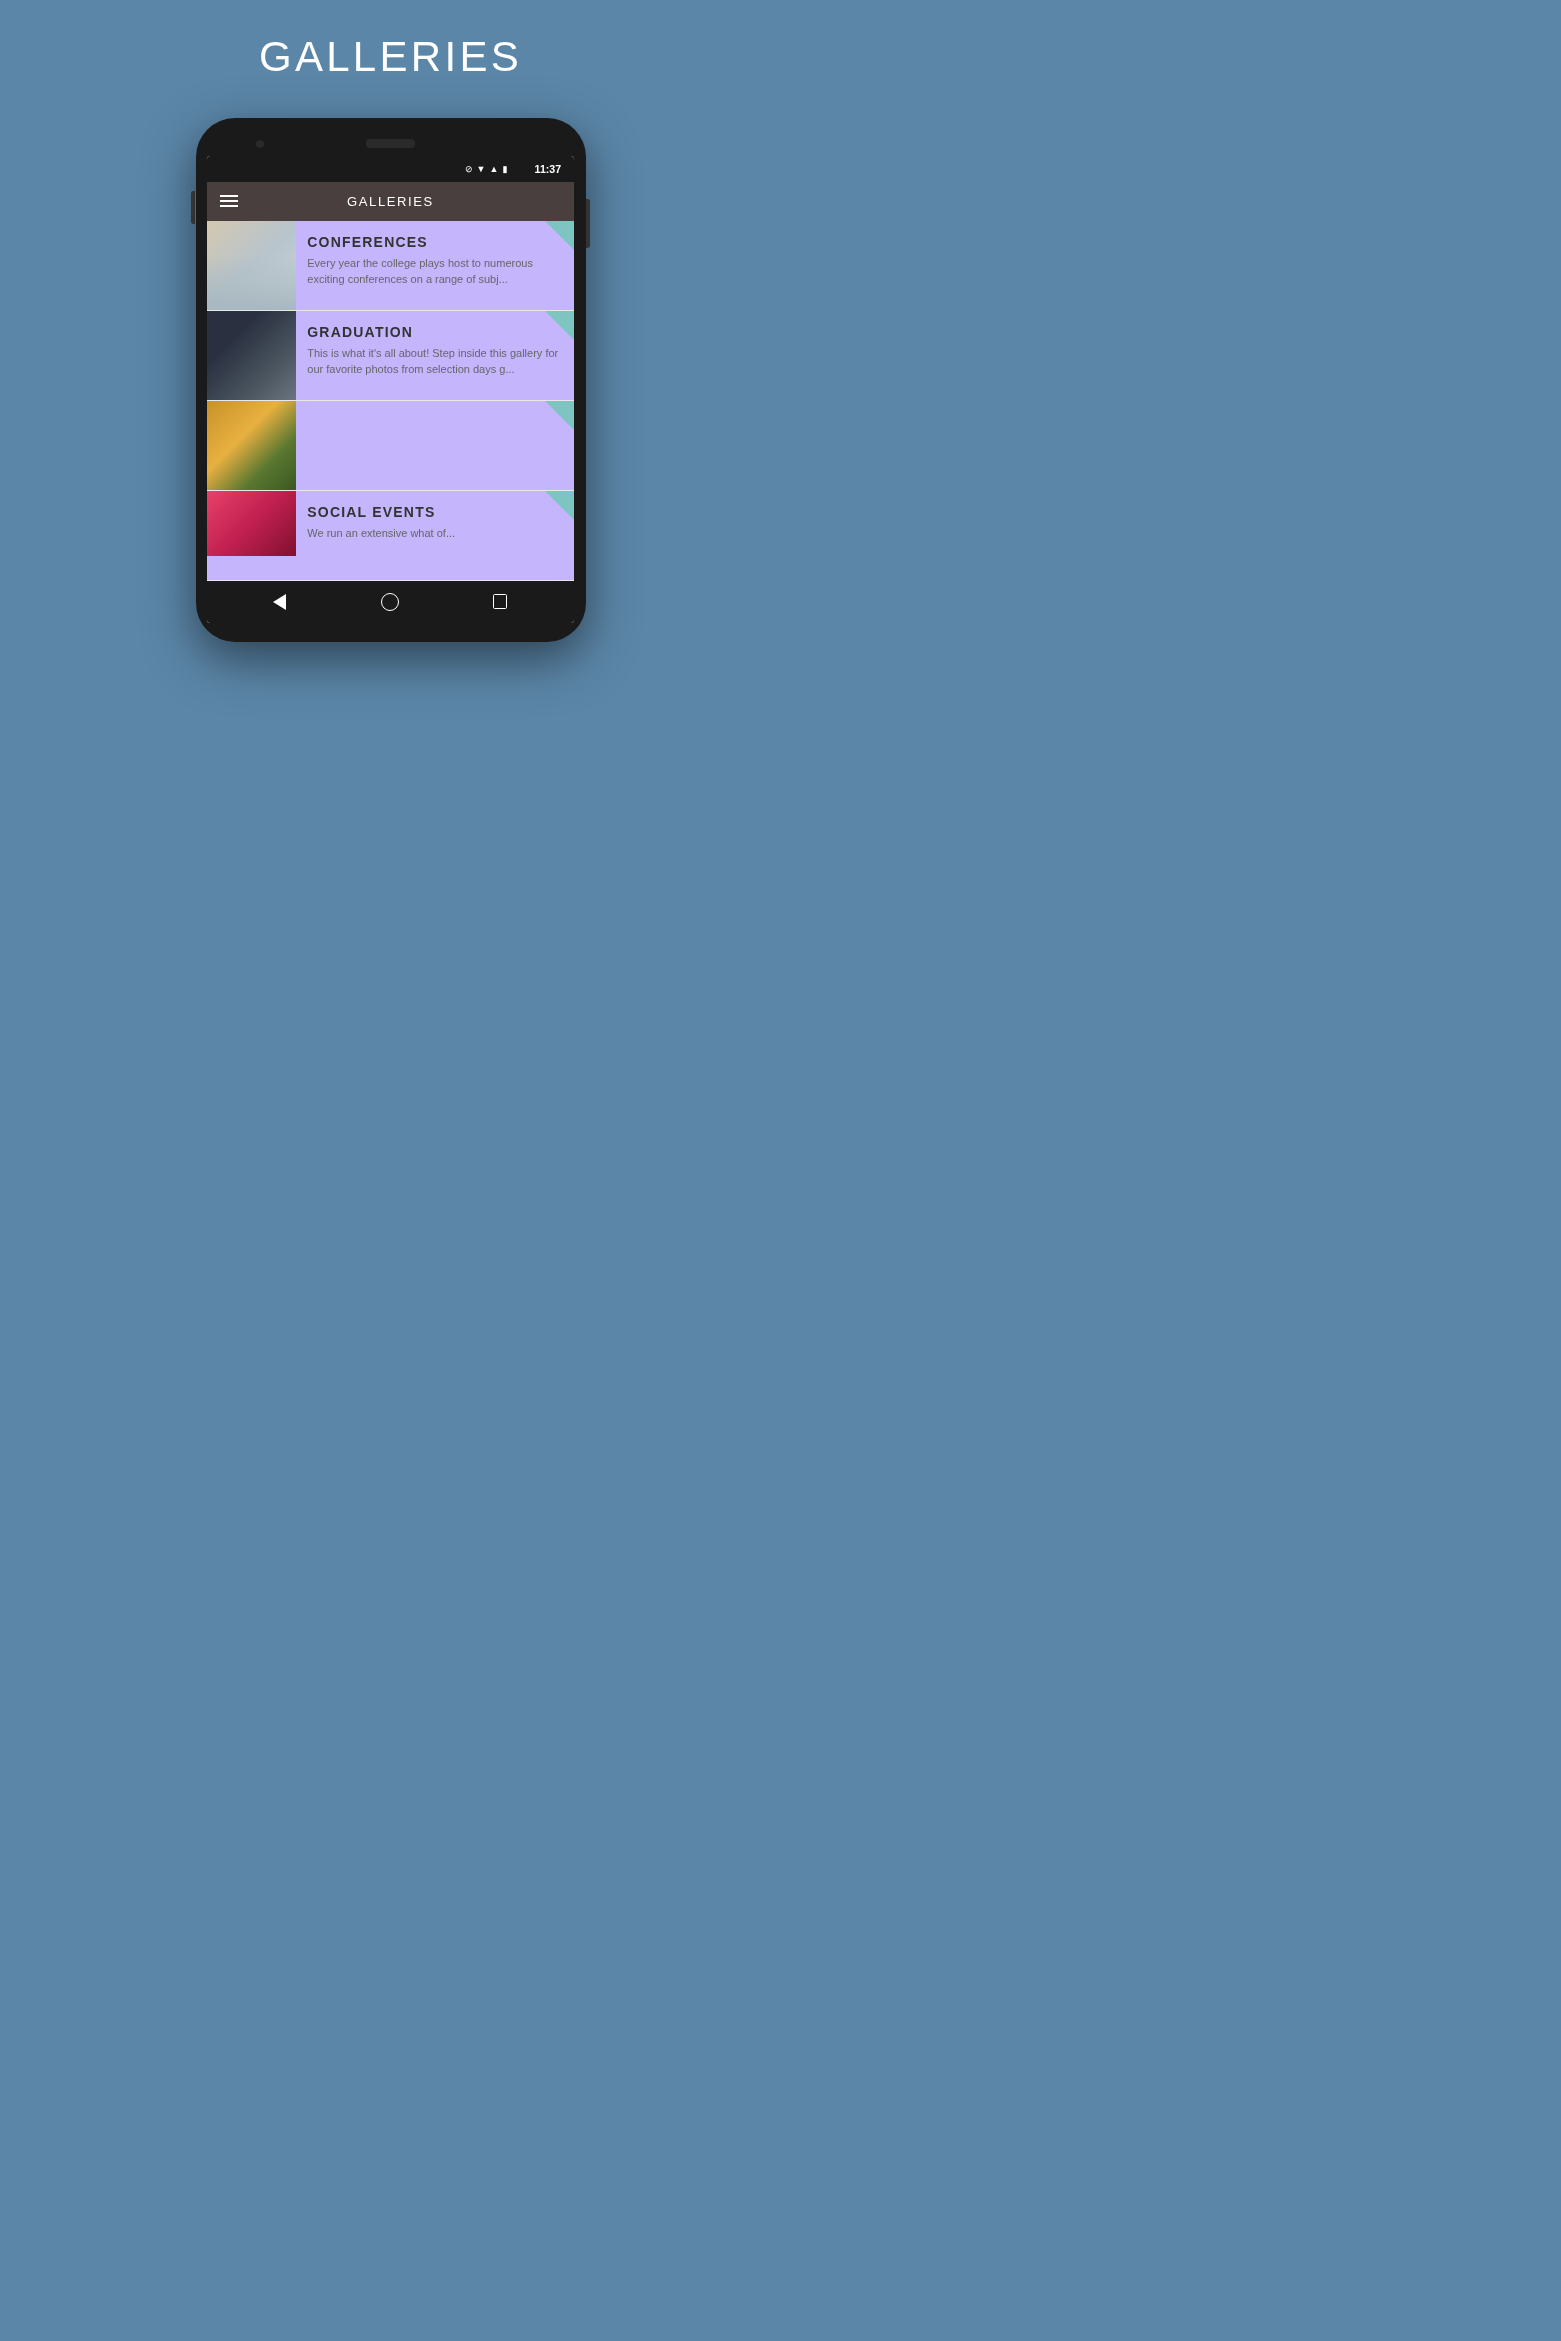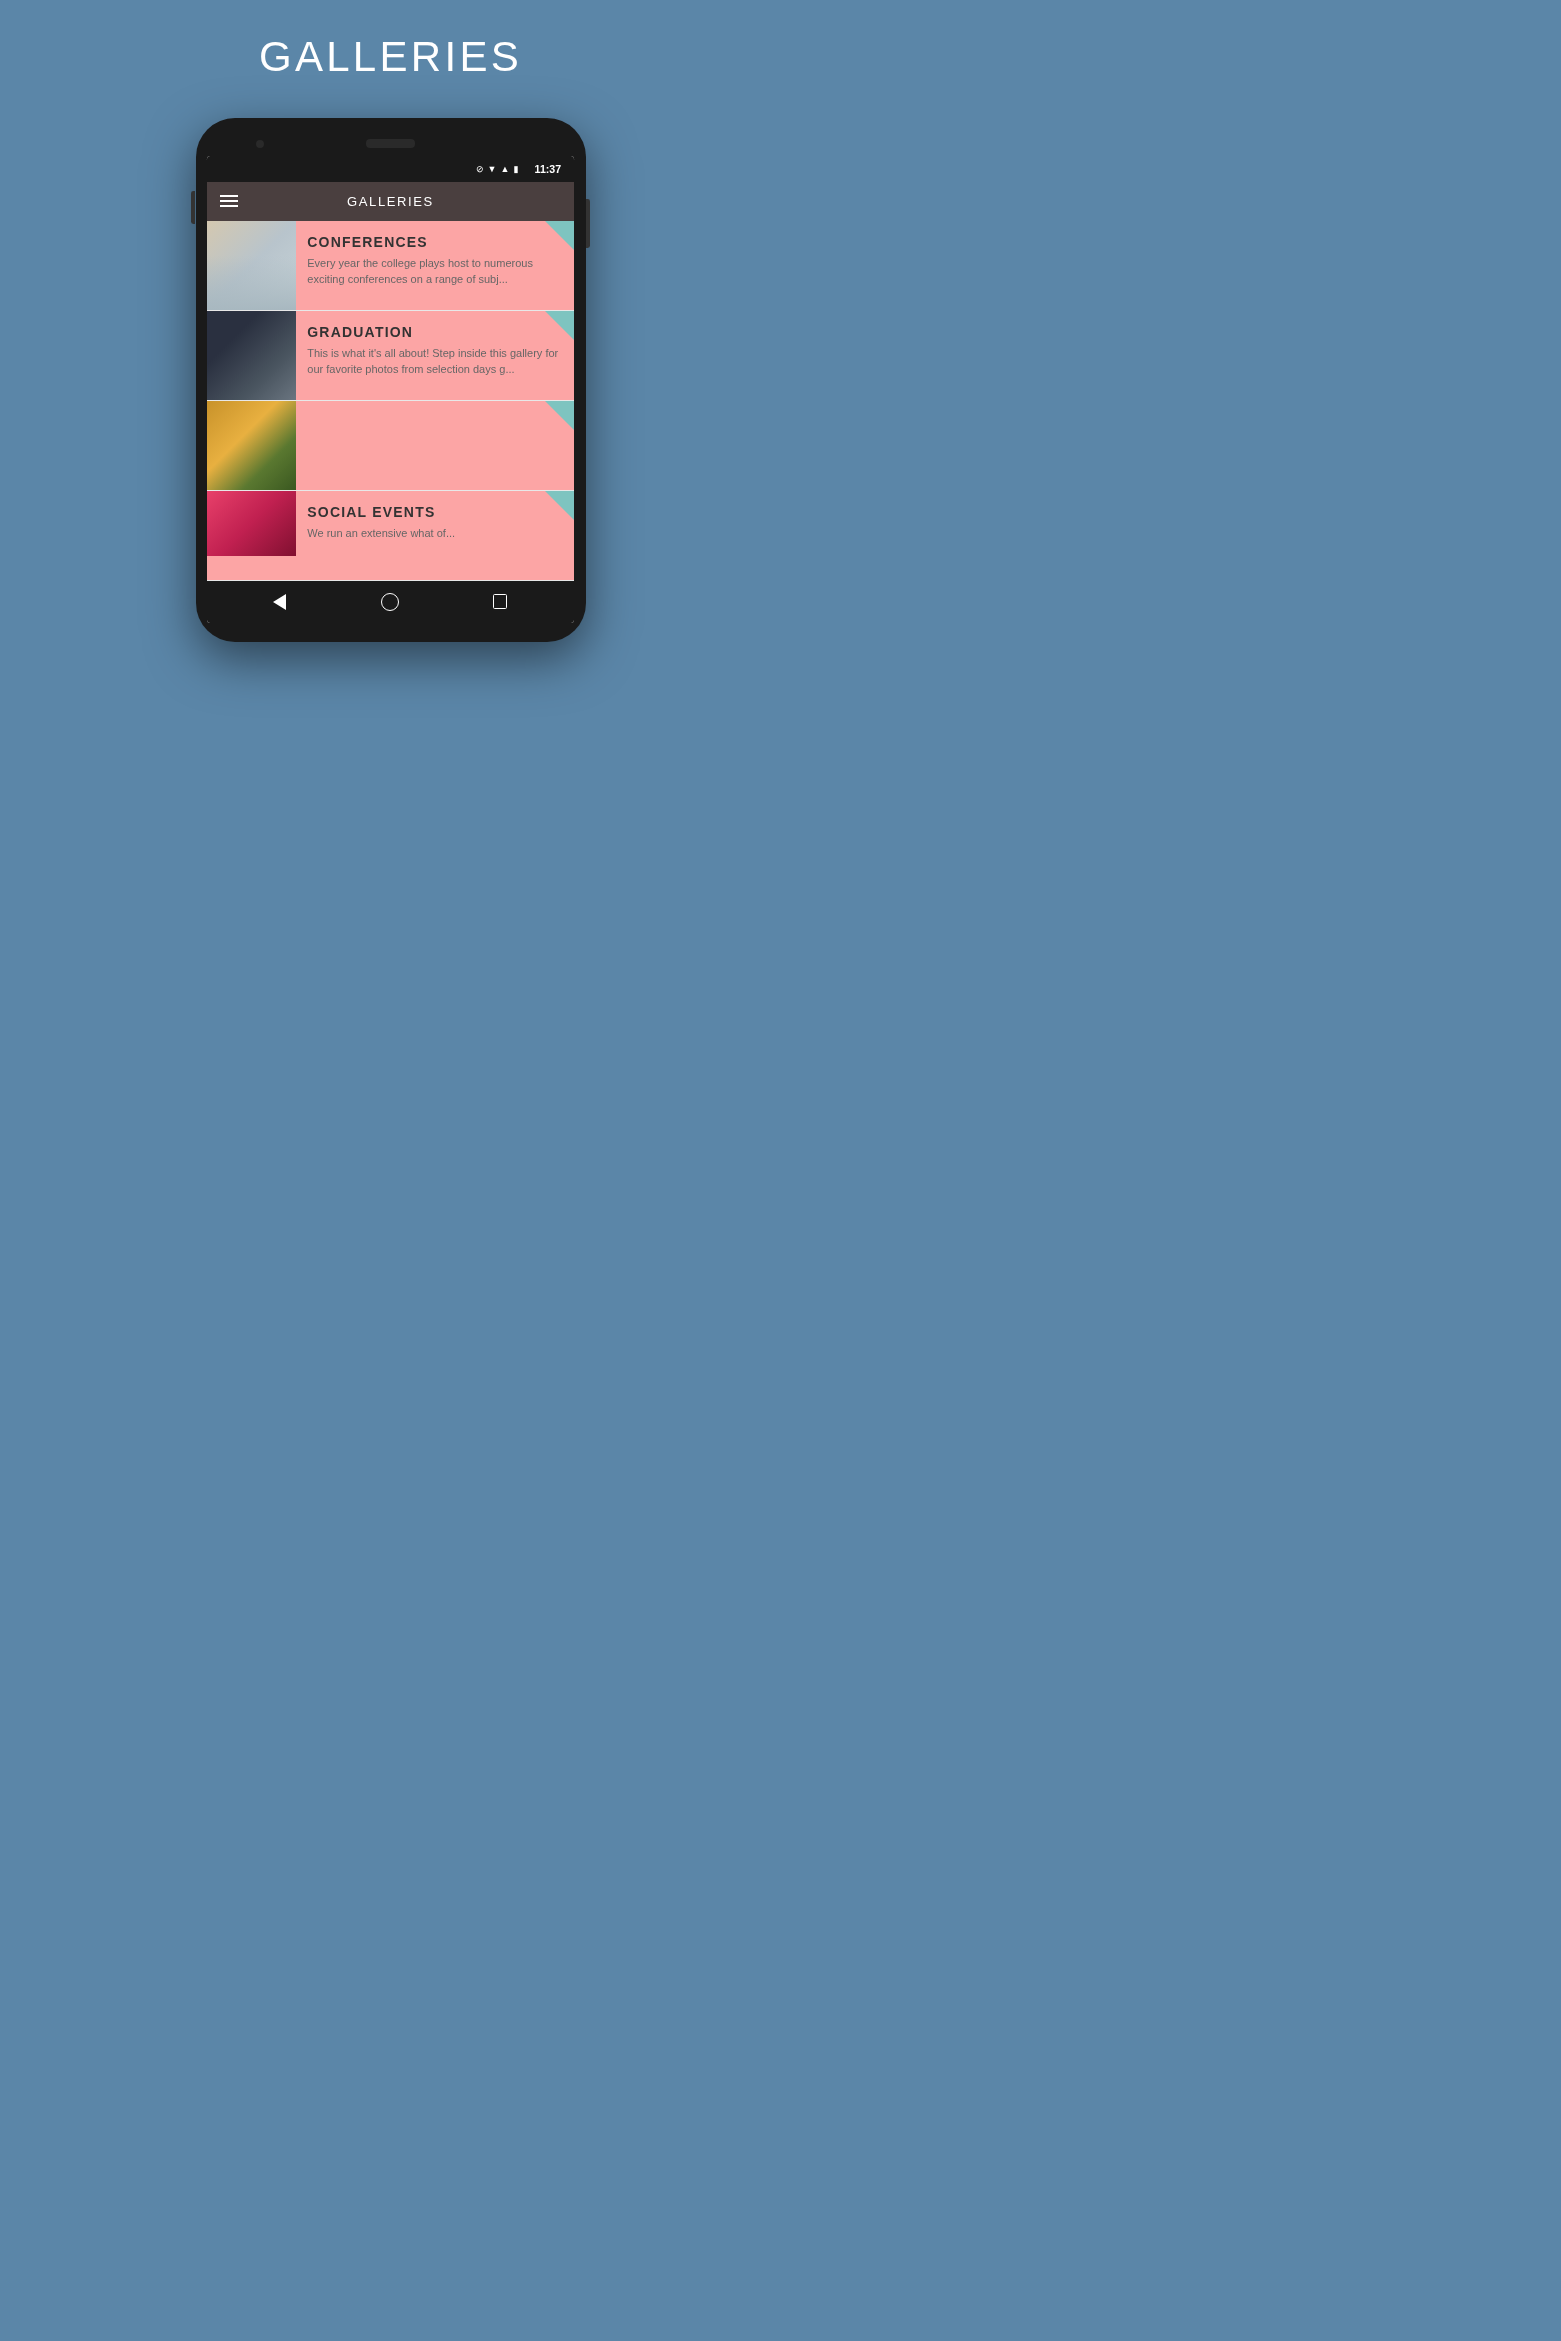--- a/index.html
+++ b/index.html
@@ -93,21 +93,21 @@
     .status-icons {
       display: flex;
       align-items: center;
       gap: 4.1px;
     }
 
     .status-time {
       color: white;
       font-size: 10.6px;
       font-weight: bold;
-      margin-left: 12px;
+      margin-left: 23px;
     }
 
     .status-icon {
       color: white;
       font-size: 9px;
     }
 
     
     .app-bar {
       background: #4a3f3f;
@@ -143,21 +143,21 @@
 
     
     .gallery-list {
       background: white;
       overflow-y: auto;
     }
 
     .gallery-item {
       display: flex;
       align-items: stretch;
-      background: #fca5a5;
+      background: #c4b5fd;
       border-bottom: 0.8px solid #e8e8e8;
       position: relative;
       min-height: 89px;
     }
 
     .gallery-item-image {
       width: 89px;
       min-height: 89px;
       flex-shrink: 0;
       overflow: hidden;

